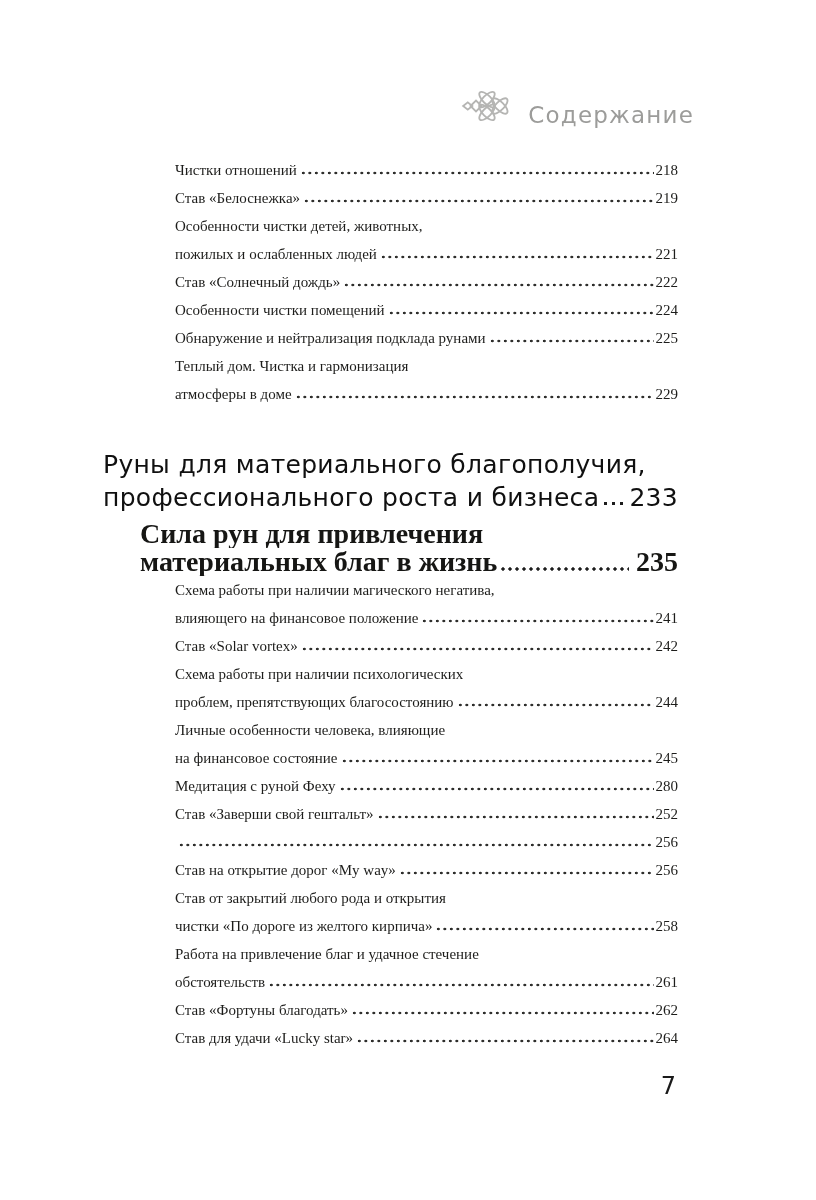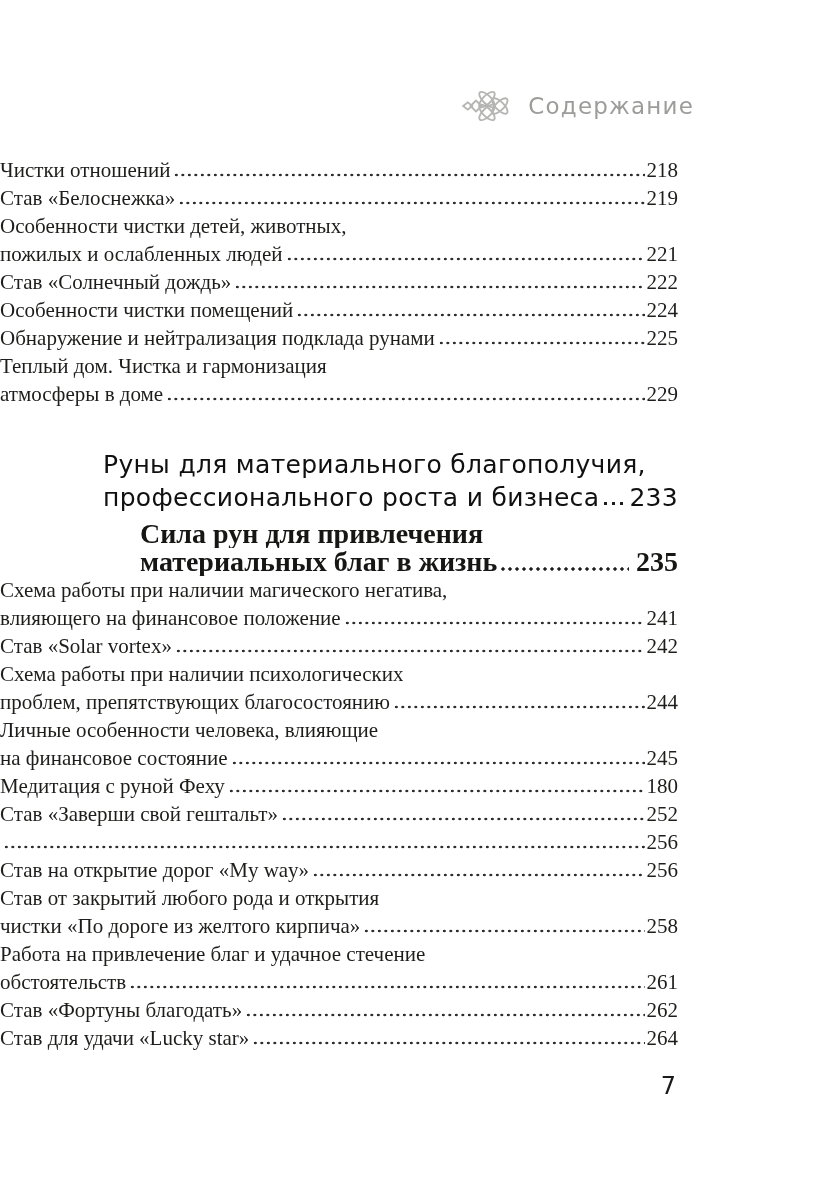--- a/index.html
+++ b/index.html
@@ -7,30 +7,30 @@
     position:relative;
     width:816px;height:1200px;
     background:#ffffff;
     font-family:"Liberation Serif",serif;
     color:#1d1d1b;
     overflow:hidden;
   }
   
   .header{
     position:absolute;top:84px;left:0;right:122px;
-    display:flex;justify-content:flex-end;align-items:center;gap:13px;
+    display:flex;justify-content:flex-end;align-items:flex-end;gap:13px;
   }
   .ornament{width:56px;height:44px;flex:0 0 auto;}
   .header-title{
     font-family:"DejaVu Sans",sans-serif;
     font-size:23px;color:#9c9c9a;letter-spacing:1.2px;
   }
   
   .toc{position:absolute;top:156px;left:0;right:0;}
-  .toc-entry{margin-right:138px;font-size:21px;line-height:28px;}
+  .toc-entry{margin-left:175px;margin-right:138px;font-size:15px;line-height:28px;}
   .line{display:flex;align-items:baseline;white-space:nowrap;}
   .txt{flex:0 1 auto;overflow:hidden;}
   .dots{
     flex:1 1 auto;min-width:14px;height:4px;
     align-self:baseline;margin-left:4px;margin-right:2px;
     background-image:radial-gradient(circle at 2px 2px,#2e2e2c 1.35px,transparent 1.6px);
     background-size:6.5px 4px;background-repeat:repeat-x;
   }
   .pg{flex:0 0 auto;}
   
@@ -192,21 +192,21 @@
           <div class="line">
             <span class="txt">на финансовое состояние</span>
             <span class="dots"></span>
             <span class="pg">245</span>
           </div>
         </div>
         <div class="toc-entry entry">
           <div class="line">
             <span class="txt">Медитация с руной Феху</span>
             <span class="dots"></span>
-            <span class="pg">180</span>
+            <span class="pg">280</span>
           </div>
         </div>
         <div class="toc-entry entry">
           <div class="line">
             <span class="txt">Став «Заверши свой гештальт»</span>
             <span class="dots"></span>
             <span class="pg">252</span>
           </div>
         </div>
         <div class="toc-entry entry">

